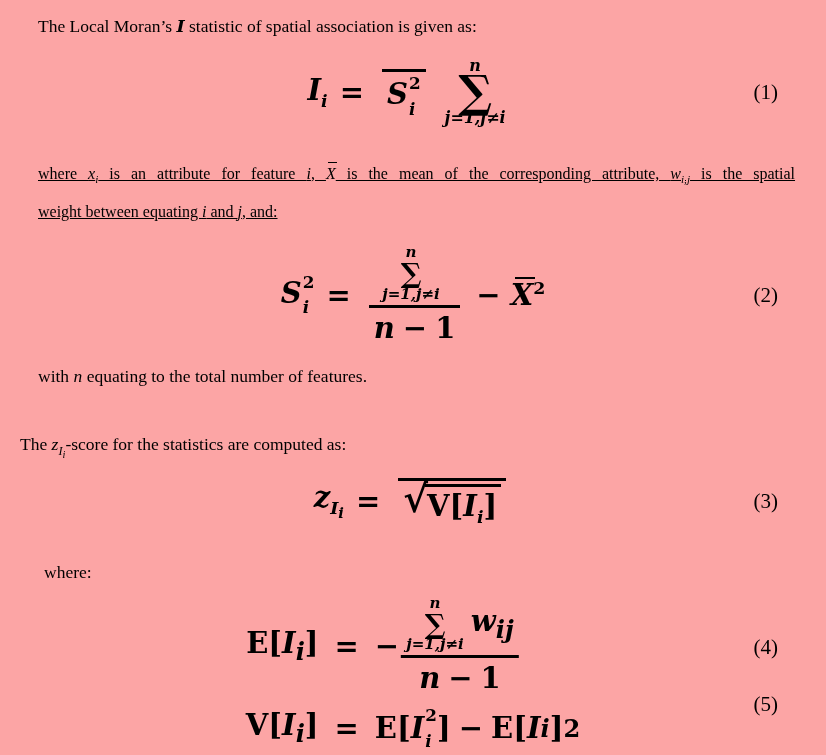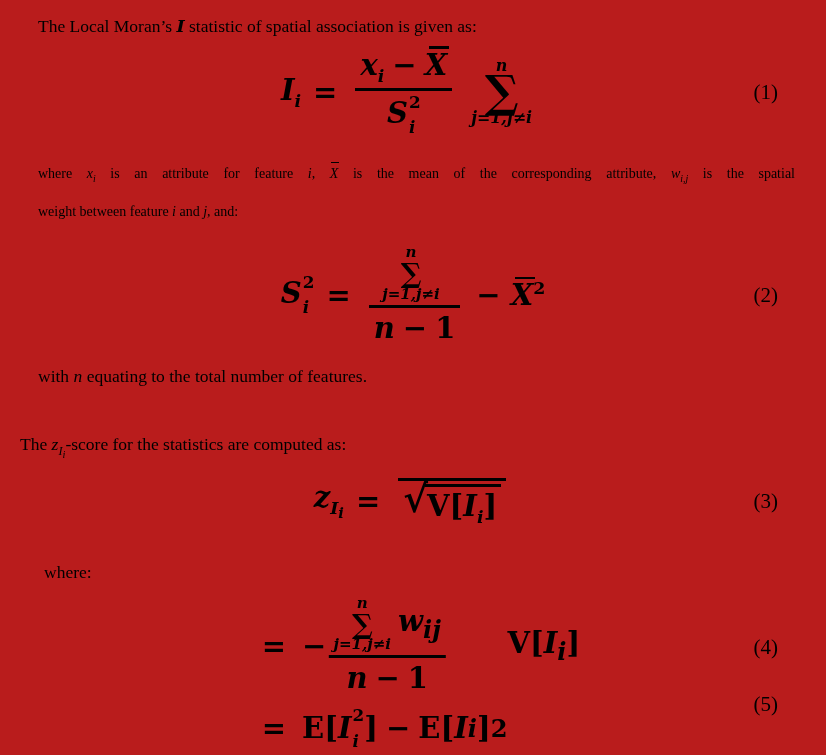--- a/index.html
+++ b/index.html
@@ -1,27 +1,27 @@
 <!DOCTYPE html>
 <html><head>
 <meta charset="utf-8">
 <style>
   * { box-sizing: border-box; }
   html, body { margin: 0; padding: 0; background: #ffffff; }
   #doc {
     position: relative; width: 826px; height: 755px;
-    background: #b91c1c; color: #000000;
+    background: #fca5a5; color: #000000;
     font-family: "Liberation Serif", serif;
     overflow: hidden;
   }
 
   
   .textline { position: absolute; font-size: 17.5px; line-height: 22px; white-space: nowrap; }
   .para { position: absolute; }
-  .pline { height: 22px; line-height: 22px; font-size: 14px; margin-bottom: 16px; }
+  .pline { height: 22px; line-height: 22px; font-size: 16px; margin-bottom: 16px; text-decoration: underline; }
   .just { text-align: justify; text-align-last: justify; width: 757px; white-space: normal; }
   .im { font-style: italic; }
   .textline sub, .pline sub { font-size: 70%; line-height: 1; font-style: italic; }
   .textline sub sub, .pline sub sub { font-size: 85%; }
 
   
   .obar { position: relative; display: inline-block; font-style: italic; }
   .obar::after {
     content: ""; position: absolute; left: 20%; right: -8%;
     top: -0.05em; height: 0.075em; background: #000;
@@ -94,43 +94,40 @@
 
 <div id="doc">
 
   <div class="textline" style="left:38px; top:15px;"><span>The Local Moran’s </span><span class="im" style="font-weight:bold; font-family:'DejaVu Serif', serif;">I</span><span> statistic of spatial association is given as:</span></div>
 
   <div class="eq" style="top:48px; height:88px;">
     <div class="math">
       <span class="tok"><span>I</span><sub>i</sub></span>
       <span class="rel">=</span>
       <span class="frac">
-        <span class="fnum">
-            <span class="tok"><span>x</span><sub>i</sub><span class="msp">−</span><span class="obar">X</span></span>
-          </span>
         <span class="fbar"></span>
         <span class="fden">
             <span class="tok"><span>S</span><span class="supsub">
                 <span class="up">2</span>
                 <span>i</span>
               </span></span>
           </span>
       </span>
       <span class="bigsum">
         <span class="slim">n</span>
         <span class="sig">∑</span>
         <span class="slim">j=1,j≠i</span>
       </span>
     </div>
     <div class="eqnum">(1)</div>
   </div>
 
   <div class="para" style="left:38px; top:163px;">
     <div class="pline just"><span>where </span><span class="im"><span>x</span><sub>i</sub></span><span> is an attribute for feature </span><span class="im">i</span><span>, </span><span class="obar">X</span><span> is the mean of the corresponding attribute, </span><span class="im"><span>w</span><sub>i,j</sub></span><span> is the spatial</span></div>
-    <div class="pline"><span>weight between feature </span><span class="im">i</span><span> and </span><span class="im">j</span><span>, and:</span></div>
+    <div class="pline"><span>weight between equating </span><span class="im">i</span><span> and </span><span class="im">j</span><span>, and:</span></div>
   </div>
 
   <div class="eq" style="top:236px; height:118px;">
     <div class="math">
       <span class="tok"><span>S</span><span class="supsub">
             <span class="up">2</span>
             <span>i</span>
           </span></span>
       <span class="rel">=</span>
       <span class="frac">
@@ -170,20 +167,21 @@
         </span>
       </span>
     </div>
     <div class="eqnum">(3)</div>
   </div>
 
   <div class="textline" style="left:44px; top:561px;text-align:center;"><span>where:</span></div>
 
   <div class="eq45">
     <div class="align2">
+      <span class="c1 tok"><span class="up">E</span><span class="up">[</span><span>I</span><sub>i</sub><span class="up">]</span></span>
       <span class="c2">=</span>
       <span class="c3">
         <span class="up" style="margin-right:2px;">−</span>
         <span class="frac" style="margin:0;">
           <span class="fnum">
             <span class="smallsum">
               <span class="slim">n</span>
               <span class="sig">∑</span>
               <span class="slim">j=1,j≠i</span>
             </span>

